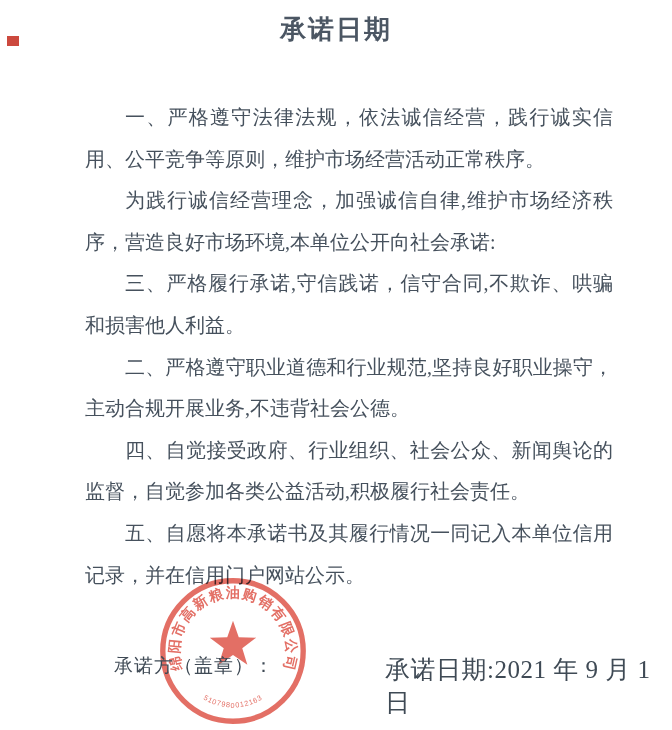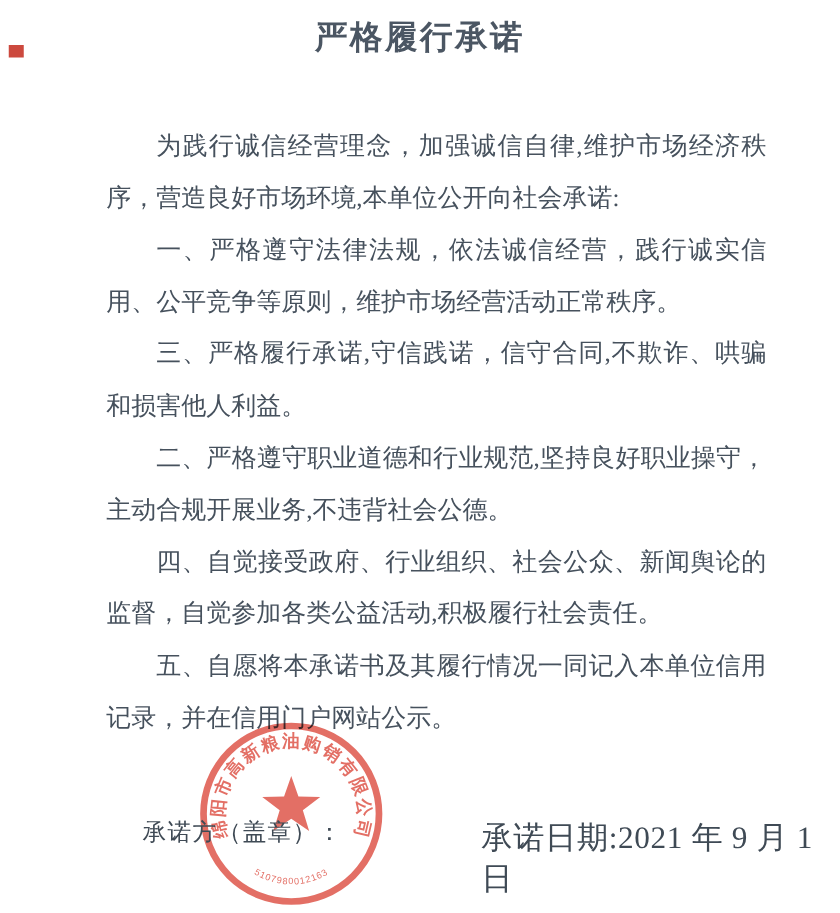--- a/index.html
+++ b/index.html
@@ -92,25 +92,25 @@
     font-family: "Liberation Sans", sans-serif;
   }
 </style>
 </head>
 <body>
 
 <div class="page">
 
   <div class="red-mark"></div>
 
-  <h1 class="doc-title">严格履行承诺</h1>
+  <h1 class="doc-title">承诺日期</h1>
 
   <div class="body-text">
+    <p>一、严格遵守法律法规，依法诚信经营，践行诚实信用、公平竞争等原则，维护市场经营活动正常秩序。</p>
     <p>为践行诚信经营理念，加强诚信自律,维护市场经济秩序，营造良好市场环境,本单位公开向社会承诺:</p>
-    <p>一、严格遵守法律法规，依法诚信经营，践行诚实信用、公平竞争等原则，维护市场经营活动正常秩序。</p>
     <p>三、严格履行承诺,守信践诺，信守合同,不欺诈、哄骗和损害他人利益。</p>
     <p>二、严格遵守职业道德和行业规范,坚持良好职业操守，主动合规开展业务,不违背社会公德。</p>
     <p>四、自觉接受政府、行业组织、社会公众、新闻舆论的监督，自觉参加各类公益活动,积极履行社会责任。</p>
     <p>五、自愿将本承诺书及其履行情况一同记入本单位信用记录，并在信用门户网站公示。</p>
   </div>
 
   <svg class="stamp" viewBox="0 0 160 160" xmlns="http://www.w3.org/2000/svg">
 
     <circle cx="80" cy="80" r="72" fill="none" stroke="#dd4f43" stroke-width="5.5"></circle>
 

